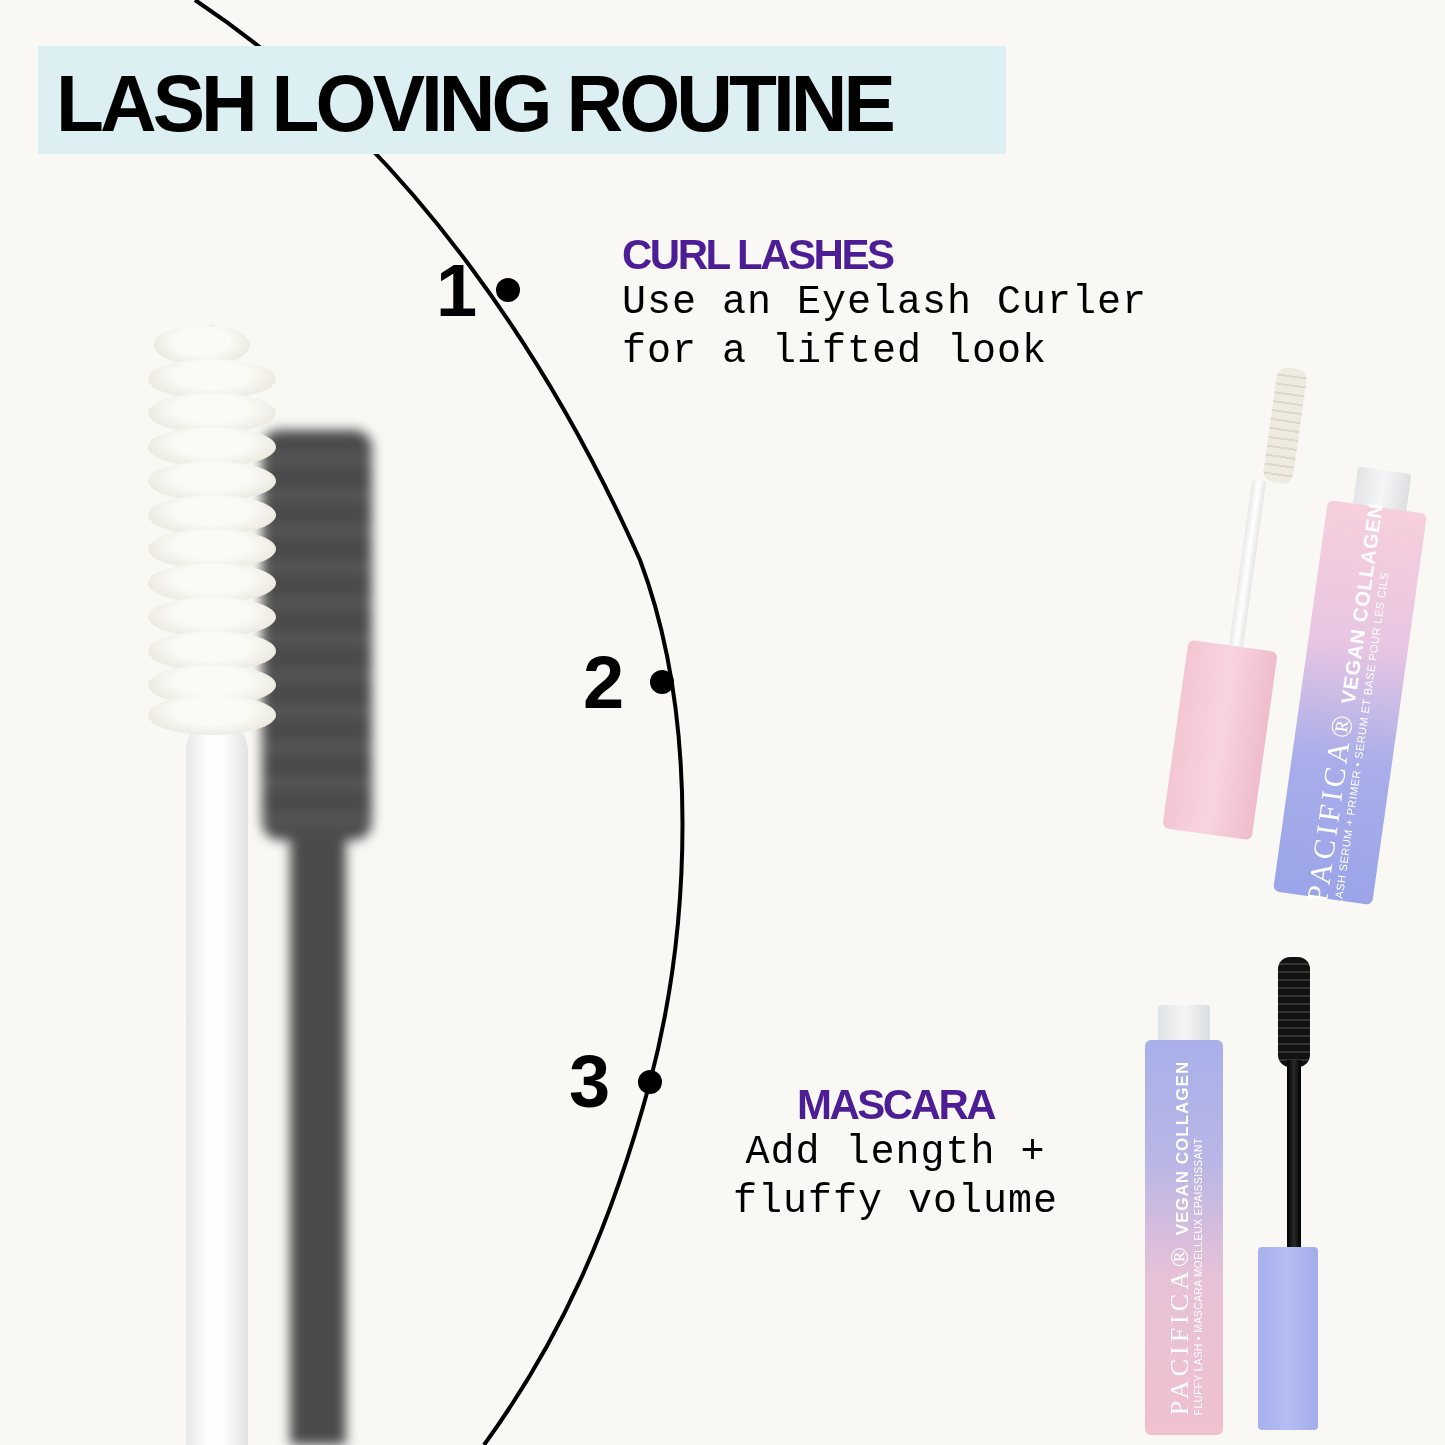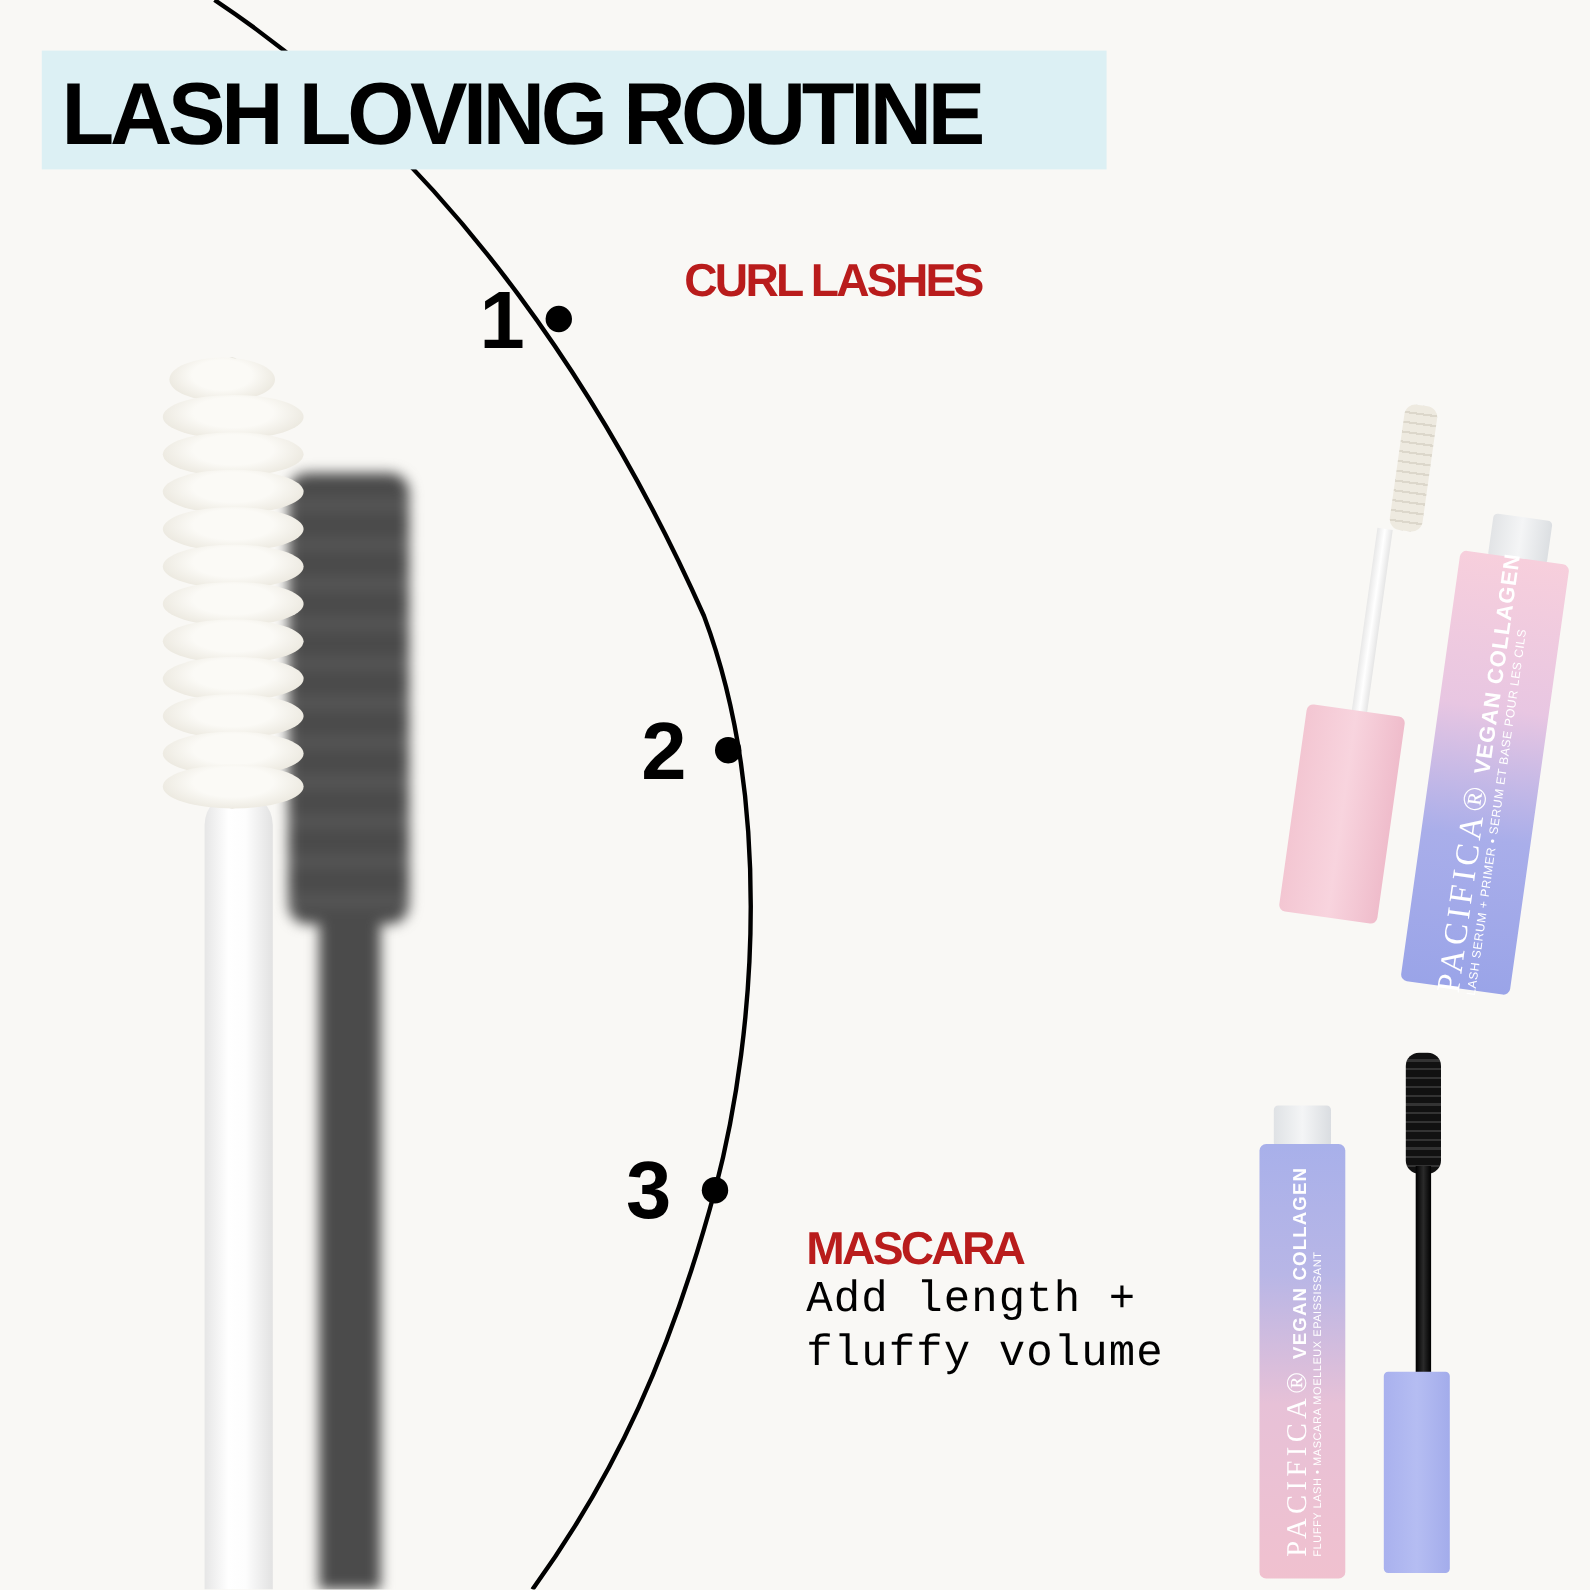--- a/index.html
+++ b/index.html
@@ -2,21 +2,21 @@
 <html><head>
 <meta charset="utf-8">
 <style>
   html,body{margin:0;padding:0;}
   body{width:1445px;height:1445px;background:#f9f8f5;position:relative;overflow:hidden;font-family:"Liberation Sans",sans-serif;}
   .title-box{position:absolute;left:38px;top:46px;width:968px;height:108px;background:#dcf0f4;}
   .title{position:absolute;left:56px;top:56px;font-family:"Liberation Sans",sans-serif;font-weight:bold;font-size:80px;letter-spacing:-4px;color:#000;line-height:96px;white-space:nowrap;transform:scaleX(0.98);transform-origin:left;}
   svg.arc{position:absolute;left:0;top:0;}
   .num{position:absolute;font-family:"Liberation Sans",sans-serif;font-size:74px;font-weight:bold;color:#000;line-height:1;}
   .step{position:absolute;}
-  .step h2{margin:0;font-family:"Liberation Sans",sans-serif;font-weight:bold;font-size:42px;letter-spacing:-2.5px;line-height:46px;color:#b91c1c;}
+  .step h2{margin:0;font-family:"Liberation Sans",sans-serif;font-weight:bold;font-size:42px;letter-spacing:-2.5px;line-height:46px;color:#4c1d95;}
   .step p{margin:0;font-family:"Liberation Mono",monospace;font-size:40px;line-height:49px;color:#000;white-space:pre-line;letter-spacing:1px;}
   
   .shadow-brush{position:absolute;left:262px;top:430px;width:110px;height:1015px;filter:blur(6px);}
   .shadow-head{position:absolute;left:0;top:0;width:110px;height:410px;background:
      repeating-linear-gradient(180deg,#4a4a4a 0 22px,#555 22px 36px);border-radius:18px;}
   .shadow-stem{position:absolute;left:28px;top:400px;width:56px;height:615px;background:#4b4b4b;}
   .brush-head{position:absolute;left:148px;top:325px;width:128px;height:410px;}
   .bristle{position:absolute;left:0;width:128px;height:40px;background:radial-gradient(ellipse at 50% 40%,#fbfaf6 40%,#ece9e0 75%,rgba(236,233,224,0) 78%);border-radius:50%;}
   .brush-core{position:absolute;left:56px;top:0;width:14px;height:410px;background:#d9d5cb;border-radius:7px;}
   .wand{position:absolute;left:186px;top:720px;width:62px;height:725px;background:linear-gradient(90deg,#e6e6e6 0%,#ffffff 35%,#fdfdfd 60%,#e2e2e2 100%);border-radius:30px 30px 0 0;}
@@ -67,28 +67,30 @@
   <div class="bristle" style="top:238px;"></div>
   <div class="bristle" style="top:272px;"></div>
   <div class="bristle" style="top:306px;"></div>
   <div class="bristle" style="top:340px;"></div>
   <div class="bristle" style="top:370px;"></div>
 </div>
 
 <div class="num" style="left:436px;top:254px;">1</div>
 <div class="step" style="left:622px;top:232px;">
   <h2>CURL LASHES</h2>
+  <p>Use an Eyelash Curler
+for a lifted look</p>
 </div>
 
 <div class="num" style="left:583px;top:646px;">2</div>
 <div class="step" style="left:733px;top:525px;">
 </div>
 
 <div class="num" style="left:569px;top:1045px;">3</div>
-<div class="step" style="left:733px;top:1112px;">
+<div class="step" style="left:733px;top:1082px;text-align:center;">
   <h2>MASCARA</h2>
   <p>Add length +
 fluffy volume</p>
 </div>
 
 <div class="p1-brush"></div>
 <div class="p1-wand"></div>
 <div class="p1-cap"></div>
 <div class="p1-neck"></div>
 <div class="p1-tube">

